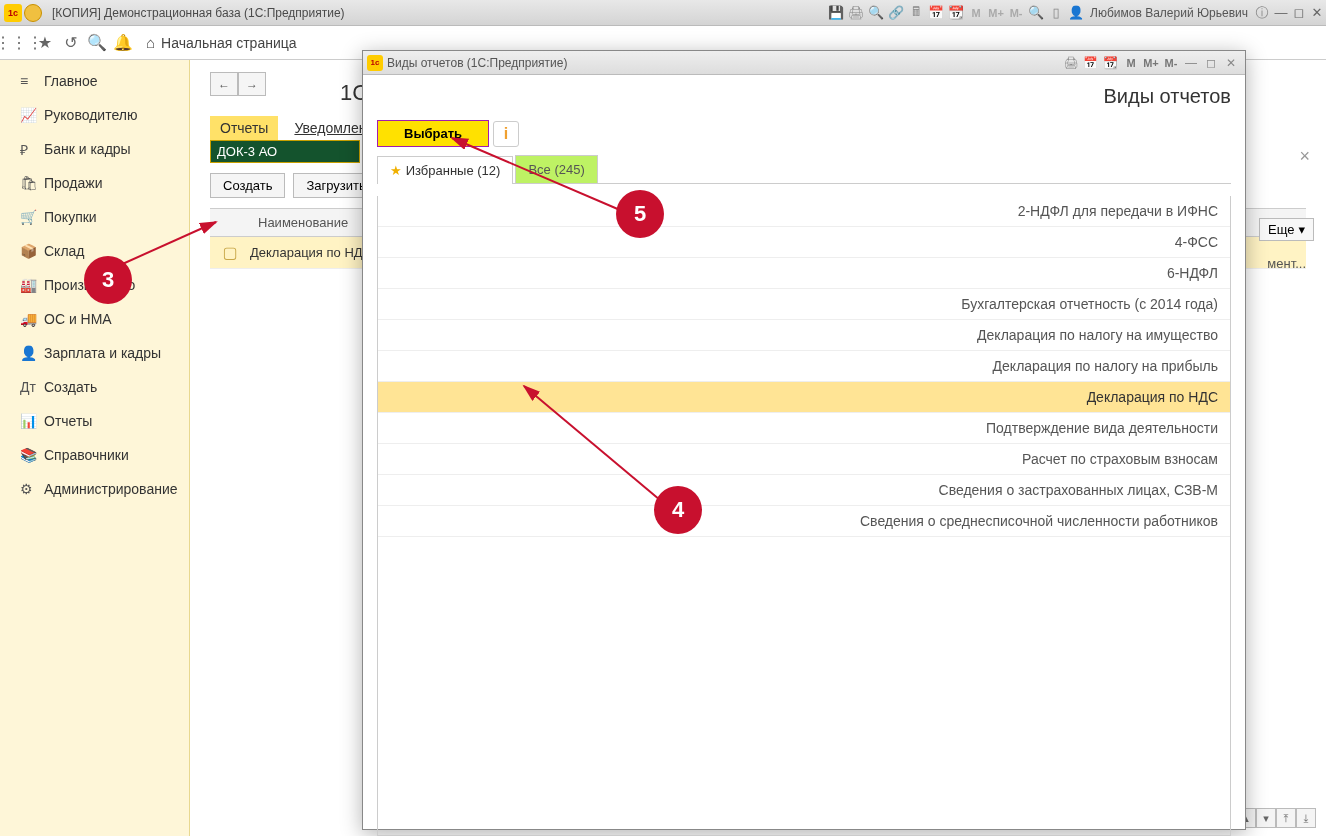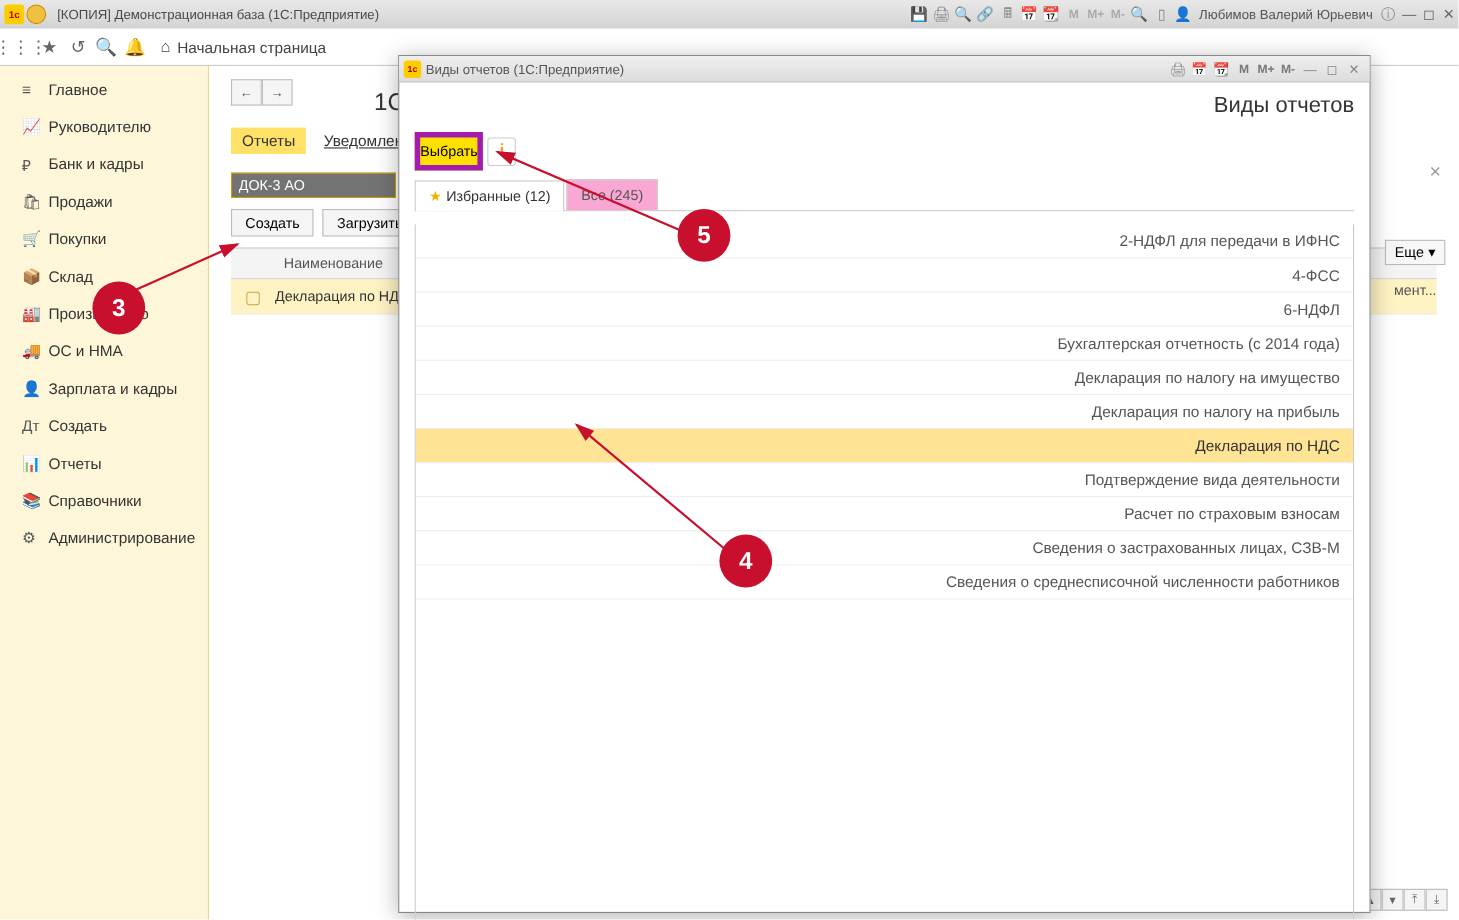--- a/index.html
+++ b/index.html
@@ -30,21 +30,21 @@
 
 .main-area { position:absolute; left:190px; top:60px; right:0; bottom:0; background:#fff;}
 .page-head { padding:12px 20px 0 20px;}
 .nav-arrows { display:flex; gap:0; margin-bottom:8px;}
 .nav-arrows .ab { width:28px; height:24px; border:1px solid #bbb; background:#f5f5f5; display:flex; align-items:center; justify-content:center; font-size:12px; color:#555;}
 .big-title { font-size:22px; color:#333; margin-top: -24px; margin-left: 130px;}
 .tabs-line { margin-top:10px; display:flex; gap:16px; font-size:14px;}
 .tabs-line .t { padding:4px 0; color:#333; cursor:pointer;}
 .tabs-line .t.active { background:#ffe168; padding:4px 10px;}
 .tabs-line .t.link { text-decoration:underline;}
-.filter-input { margin-top:17px; width:150px; padding:3px 6px; border:1px solid #c8a000; background:#737373; color:#fff; font-size:13px;}
+.filter-input { margin-top:0; width:150px; padding:3px 6px; border:1px solid #c8a000; background:#14532d; color:#fff; font-size:13px;}
 .btn-row { margin-top:10px; display:flex; gap:8px;}
 .btn { padding:4px 12px; border:1px solid #bbb; background:#f5f5f5; font-size:13px; cursor:pointer;}
 .table-head { margin-top:10px; display:flex; border-top:1px solid #ccc; border-bottom:1px solid #ccc; background:#f4f4f4; font-size:13px; color:#555;}
 .table-head .c1 { width:40px;}
 .table-head .c2 { flex:1; padding:6px 8px;}
 .table-row { display:flex; align-items:center; height:32px; background:#fff3c4; border-bottom:1px solid #eee;}
 .table-row .doc-ic { width:40px; text-align:center; color:#c9a84a;}
 .table-row .txt { font-size:13px; color:#333;}
 .more-btn { position:absolute; right:12px; top:158px; border:1px solid #bbb; background:#f7f7f7; padding:3px 8px; font-size:13px; display:flex; align-items:center; gap:4px;}
 .close-x { position:absolute; right:16px; top:86px; color:#999; font-size:18px; cursor:pointer;}
@@ -52,24 +52,24 @@
 
 .modal { position:absolute; left:362px; top:50px; width:884px; height:780px; background:#fff; border:1px solid #888; box-shadow:0 4px 20px rgba(0,0,0,.3);}
 .modal-titlebar { height:24px; background:linear-gradient(#eee,#ddd); display:flex; align-items:center; padding:0 4px; font-size:12px; color:#555; border-bottom:1px solid #bbb;}
 .modal-titlebar .mlogo { width:16px; height:16px; background:#fc0; border-radius:3px; margin-right:4px; display:flex;align-items:center;justify-content:center;font-size:8px;font-weight:bold;color:#b00;}
 .modal-titlebar .sp { flex:1;}
 .modal-titlebar .mic { width:20px; text-align:center; color:#888; font-size:12px;}
 .modal-titlebar .mic.m { font-weight:bold; font-size:11px; color:#777;}
 .modal-body { padding:10px 14px;text-align:right;}
 .modal-h1 { font-size:20px; color:#333; margin-bottom:12px;}
 .modal-toolbar { display:flex; gap:4px; align-items:center; margin-bottom:8px;}
-.btn-primary { background:#ffe100; border:5px solid #a21caf; padding:5px 0; font-size:13px; font-weight:normal; cursor:pointer;}
+.btn-primary { background:#ffe100; border:1px solid #a21caf; padding:5px 26px; font-size:13px; font-weight:bold; cursor:pointer;}
 .info-circle { width:26px; height:26px; border:1px solid #ccc; border-radius:3px; display:flex; align-items:center; justify-content:center; color:#f0a030; font-weight:bold;}
 .modal-tabs { display:flex; border-bottom:1px solid #ccc; font-size:13px;}
-.modal-tabs .mtab { padding:6px 12px; border:1px solid #ccc; border-bottom:none; margin-right:2px; cursor:pointer; display:flex; align-items:center; gap:4px; background:#f9a8d4; color: #555;}
+.modal-tabs .mtab { padding:6px 12px; border:1px solid #ccc; border-bottom:none; margin-right:2px; cursor:pointer; display:flex; align-items:center; gap:4px; background:#bef264; color: #555;}
 .modal-tabs .mtab.active { background:#fff; position:relative; top:1px; color: #333;}
 .modal-tabs .star { color:#f0b000;}
 .report-list { border:1px solid #ccc; border-top:none; height:640px; overflow:auto;margin-top:12px;}
 .report-list .ritem { padding:7px 12px; font-size:14px; color:#555; border-bottom:1px solid #eee; cursor:pointer;}
 .report-list .ritem.selected { background:#ffe495; color:#333;}
 
 
 .anno-circle { position:absolute; width:48px; height:48px; border-radius:50%; background:#c8102e; color:#fff; display:flex; align-items:center; justify-content:center; font-size:22px; font-weight:bold; z-index:100;}
 svg.arrows { position:absolute; left:0; top:0; width:1326px; height:836px; pointer-events:none; z-index:99;}
 

